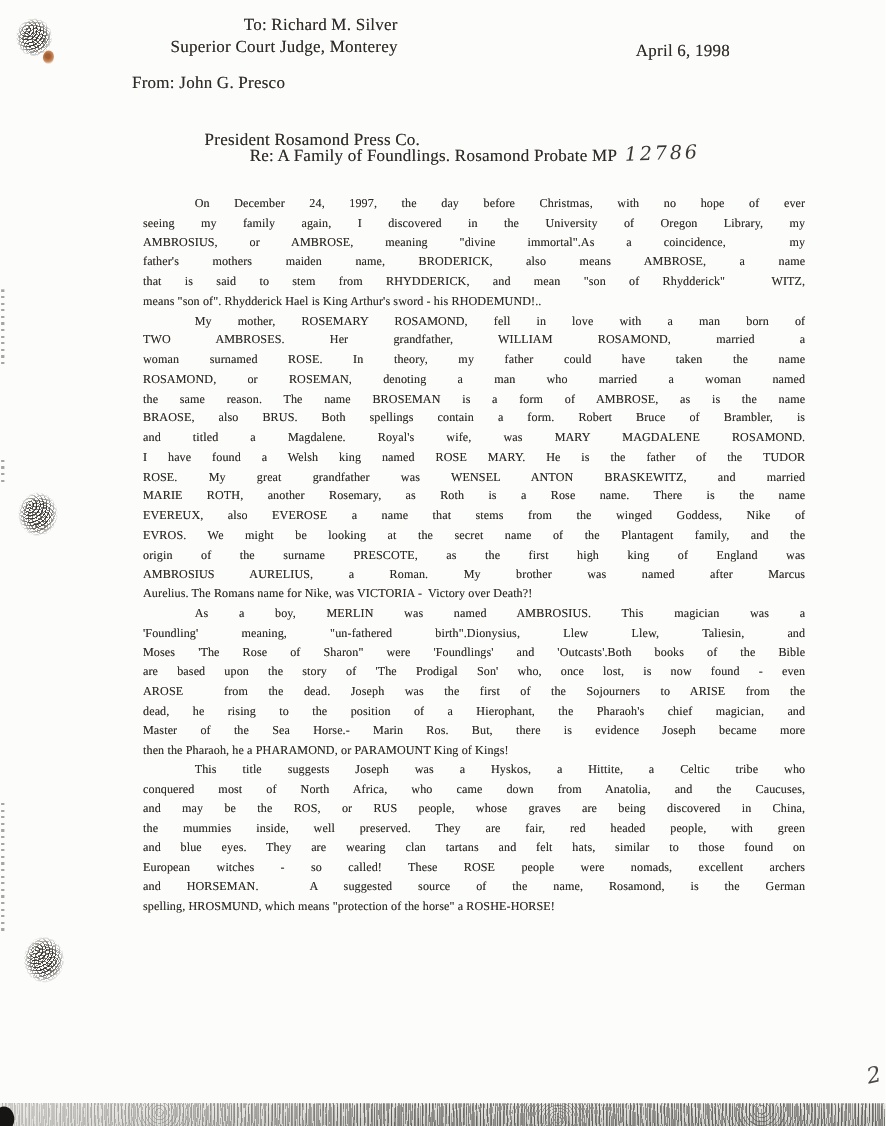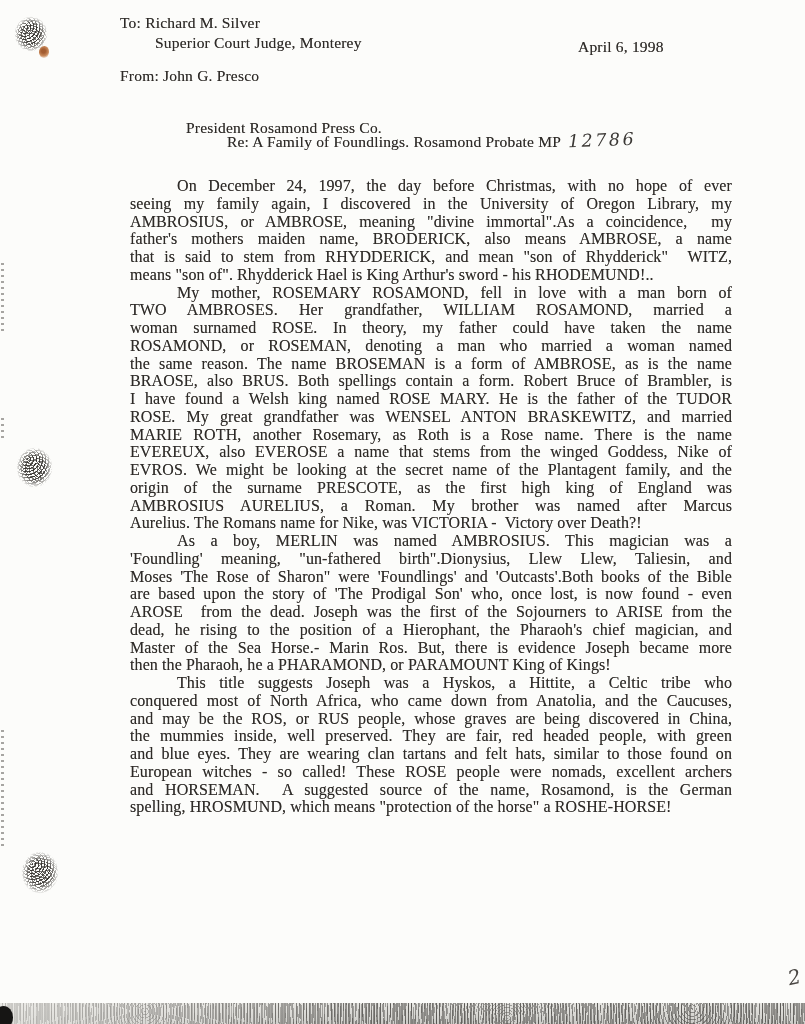--- a/index.html
+++ b/index.html
@@ -5,36 +5,36 @@
   html,body{margin:0;padding:0;background:#ffffff;}
   .page{
     position:relative;width:805px;height:1024px;overflow:hidden;
     background:#fcfcfa;
     font-family:"Liberation Serif", serif;
     color:#2e2b28;
   }
   
   .hdr{position:absolute;font-size:15.5px;line-height:20px;letter-spacing:.2px;
        text-shadow:0 0 .5px rgba(55,50,45,.55);}
-  .to-block{left:120px;top:13px;}
+  .to-block{left:120px;top:13px;text-align:right;}
   .to-indent{padding-left:35px;}
   .date-block{left:578px;top:13px;margin-top:24px;}
   .from-block{left:120px;top:66px;}
   .from-indent{padding-left:66px;margin-top:32px;}
   .re-block{left:227px;top:131px;}
   .handwritten{
     font-family:"DejaVu Serif", serif;font-style:italic;
     font-size:17.5px;letter-spacing:2.5px;color:#3b3835;
     display:inline-block;transform:rotate(-2deg) translateY(-1px);margin-left:7px;
     text-shadow:none;
   }
   
   .body-text{
     position:absolute;left:130px;top:177px;width:602px;
-    font-size:16px;line-height:17.75px;letter-spacing:.1px;
+    font-size:11px;line-height:17.75px;letter-spacing:.1px;
     text-shadow:0 0 .5px rgba(55,50,45,.5);
   }
   .line{height:17.75px;text-align:justify;text-align-last:justify;white-space:pre-wrap;}
   .line.first{padding-left:47px;}
   .line.last{text-align-last:left;}
   
   .smudge{
     position:absolute;border-radius:50%;
     background-image:
       repeating-radial-gradient(circle at 30% 30%, rgba(42,39,35,.85) 0 .9px, transparent .9px 3px),
@@ -112,20 +112,21 @@
         <div class="line">that is said to stem from RHYDDERICK, and mean "son of Rhydderick"  WITZ,</div>
         <div class="line last">means "son of". Rhydderick Hael is King Arthur's sword - his RHODEMUND!..</div>
       </div>
       <div>
         <div class="line first">My mother, ROSEMARY ROSAMOND, fell in love with a man born of</div>
         <div class="line">TWO AMBROSES. Her grandfather, WILLIAM ROSAMOND, married a</div>
         <div class="line">woman surnamed ROSE. In theory, my father could have taken the name</div>
         <div class="line">ROSAMOND, or ROSEMAN, denoting a man who married a woman named</div>
         <div class="line">the same reason. The name BROSEMAN is a form of AMBROSE, as is the name</div>
         <div class="line">BRAOSE, also BRUS. Both spellings contain a form. Robert Bruce of Brambler, is</div>
+        <div class="line">and titled a Magdalene. Royal's wife, was MARY MAGDALENE ROSAMOND.</div>
         <div class="line">I have found a Welsh king named ROSE MARY. He is the father of the TUDOR</div>
         <div class="line">ROSE. My great grandfather was WENSEL ANTON BRASKEWITZ, and married</div>
         <div class="line">MARIE ROTH, another Rosemary, as Roth is a Rose name. There is the name</div>
         <div class="line">EVEREUX, also EVEROSE a name that stems from the winged Goddess, Nike of</div>
         <div class="line">EVROS. We might be looking at the secret name of the Plantagent family, and the</div>
         <div class="line">origin of the surname PRESCOTE, as the first high king of England was</div>
         <div class="line">AMBROSIUS AURELIUS, a Roman. My brother was named after Marcus</div>
         <div class="line last">Aurelius. The Romans name for Nike, was VICTORIA -  Victory over Death?!</div>
       </div>
       <div>

